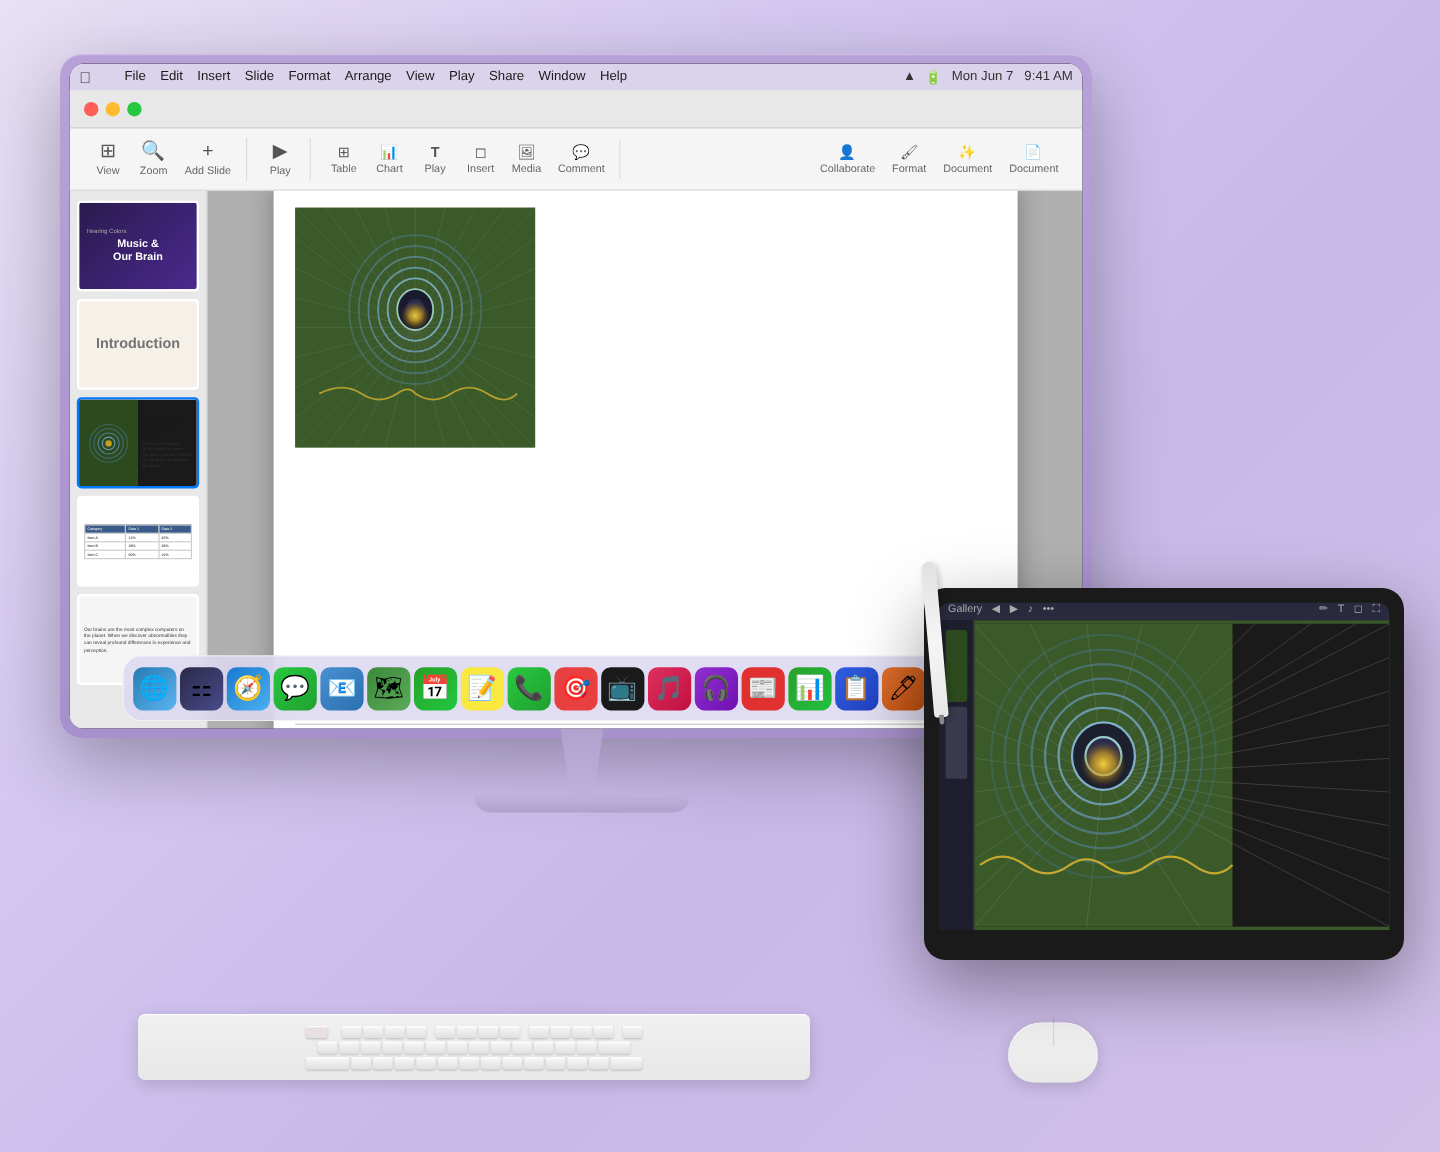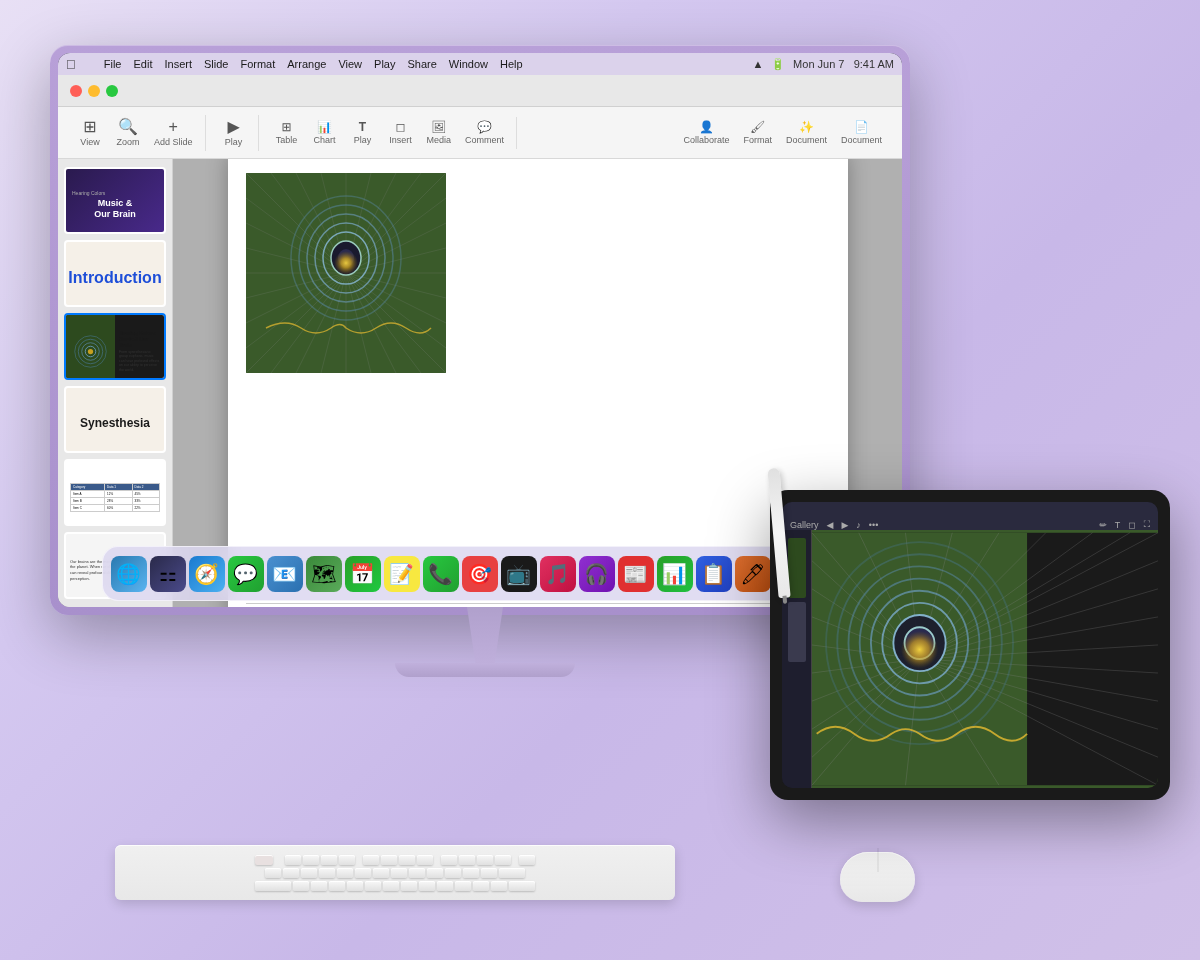--- a/index.html
+++ b/index.html
@@ -222,23 +222,23 @@
     .slide-2 {
       height: 72px;
       background: #f5f0e8;
       display: flex;
       align-items: center;
       justify-content: center;
       padding: 4px;
     }
 
     .slide-2-text {
-      font-size: 16px;
+      font-size: 12px;
       font-weight: 800;
-      color: #1d4ed8;
+      color: #737373;
       text-align: right;
       line-height: 1.1;
     }
 
     
     .slide-3 {
       height: 72px;
       background: #1a1a1a;
       position: relative;
       overflow: hidden;
@@ -500,24 +500,24 @@
     .ipad-screen {
       width: 100%;
       height: 100%;
       background: #1a1a1a;
       border-radius: 10px;
       overflow: hidden;
       position: relative;
     }
 
     .ipad-toolbar {
-      height: 28px;
+      height: 15px;
       background: #2a2a3e;
       display: flex;
-      align-items: flex-end;
+      align-items: flex-start;
       padding: 0 8px;
       gap: 8px;
     }
 
     .ipad-toolbar-btn {
       font-size: 9px;
       color: #aaa;
       cursor: pointer;
     }
 
@@ -770,25 +770,20 @@
                     </svg>
                   </div>
                   <div class="slide-3-right">
                     <div class="slide-3-title">Hearing Colors: Music &amp; Our Brain</div>
                     <div class="slide-3-body">From synesthesia to group euphoria, music can have profound effects on our ability to perceive the world.</div>
                   </div>
                 </div>
               </div>
             </div>
 
-            <div class="slide-thumb">
-              <div class="slide-4">
-                <div class="slide-4-text">Synesthesia</div>
-              </div>
-            </div>
 
             <div class="slide-thumb">
               <div class="slide-5">
                 <table class="slide-5-table">
                   <tbody>
                       <tr>
                     <td style="background:#3a5a8a;color:#fff">Category</td>
                     <td style="background:#3a5a8a;color:#fff">Data 1</td>
                     <td style="background:#3a5a8a;color:#fff">Data 2</td>
                   </tr>

